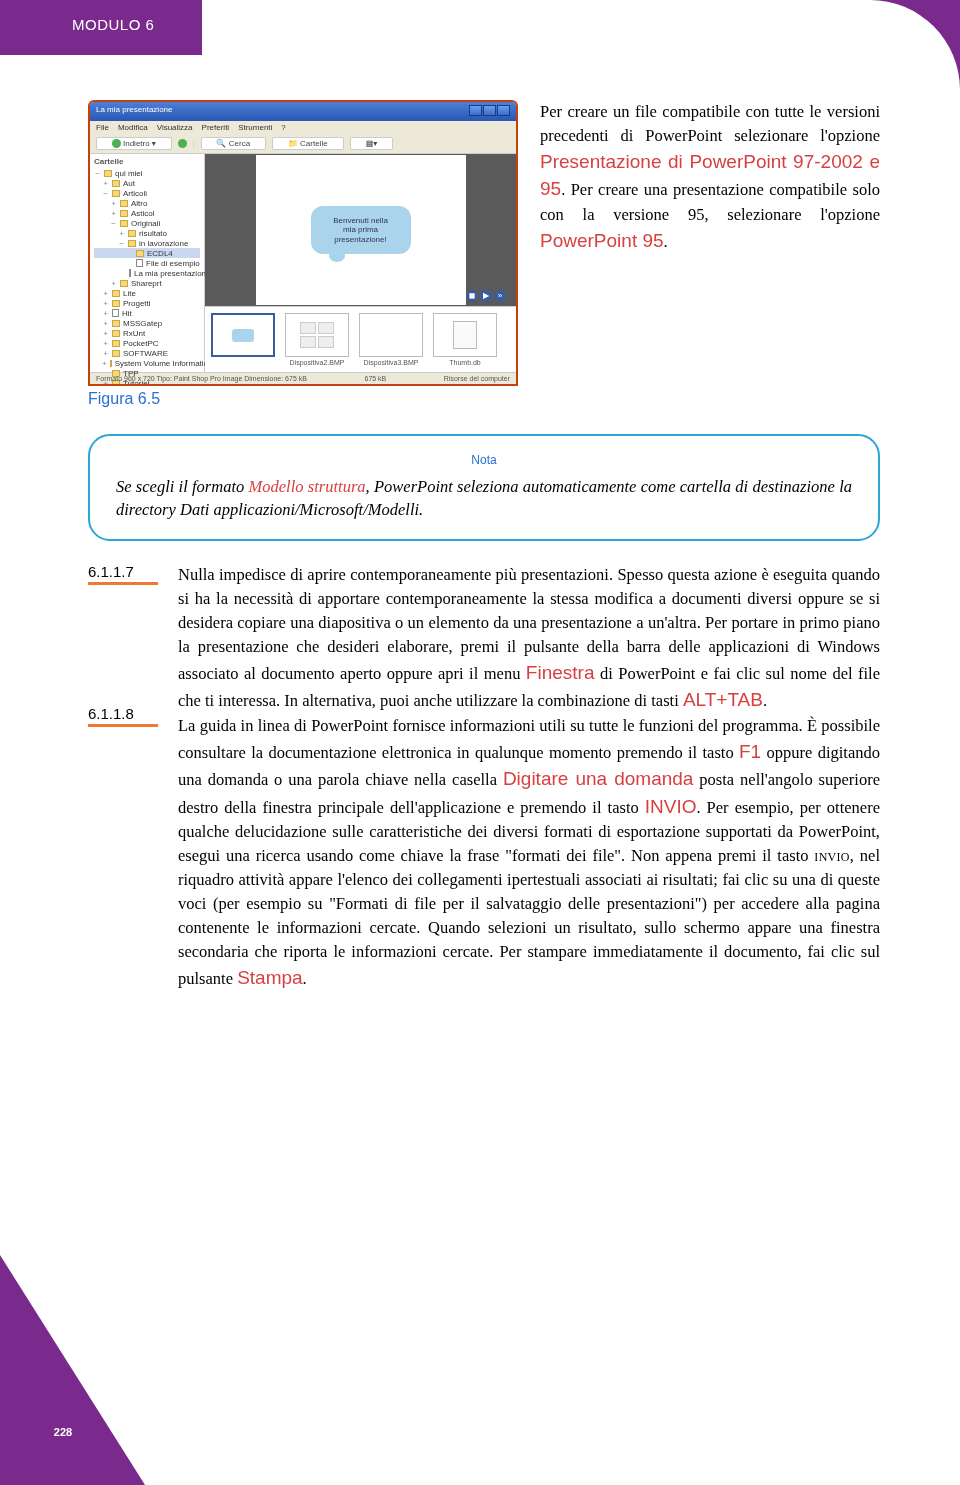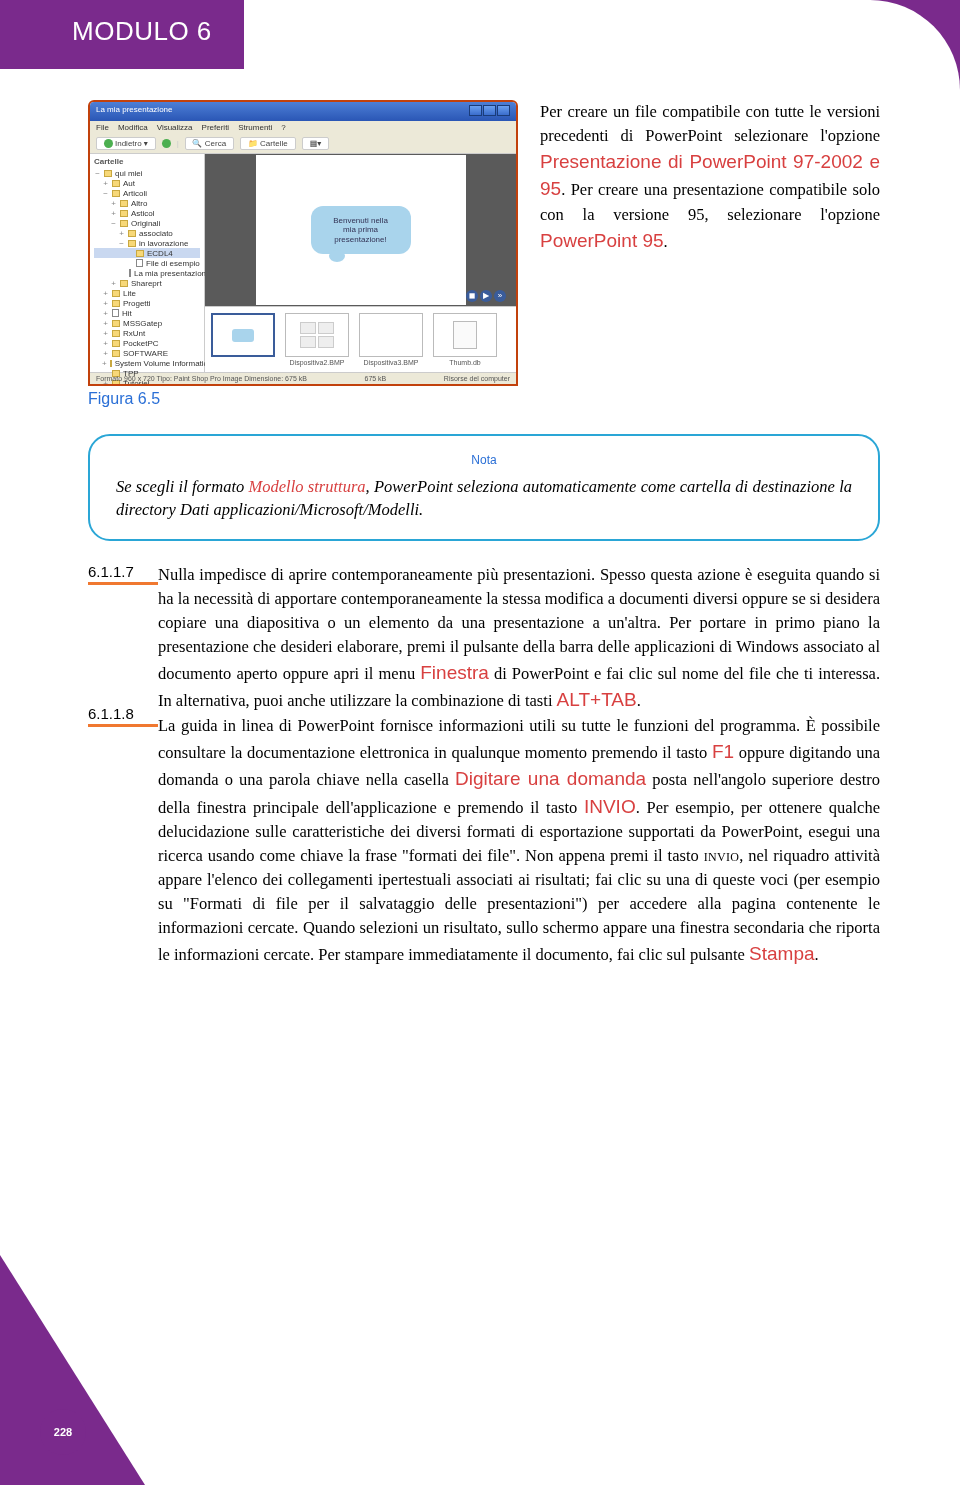--- a/index.html
+++ b/index.html
@@ -16,22 +16,22 @@
     position: relative;
     border-top-right-radius: 90px;
   }
   .header-tab {
     position: absolute;
     top: 0;
     left: 0;
     background: #7a2a8c;
     color: #fff;
     font-family: Verdana, Arial, sans-serif;
-    font-size: 26px;
-    padding: 16px 32px 22px 72px;
+    font-size: 15px;
+    padding: 16px 48px 22px 72px;
     letter-spacing: 0.5px;
   }
   .content {
     padding: 100px 80px 0 88px;
     position: relative;
   }
   .top-row {
     display: flex;
     gap: 22px;
     align-items: flex-start;
@@ -78,21 +78,21 @@
     border-bottom: 1px solid #ccc;
     display: flex;
     gap: 6px;
     align-items: center;
     color: #444;
     font-size: 8px;
   }
   .tb-btn {
     display: inline-flex;
     gap: 2px;
-    padding: 1px 7px;
+    padding: 1px 15px;
     border: 1px solid #ccc;
     border-radius: 2px;
     background: #fff;
   }
   .circ { width: 9px; height: 9px; border-radius: 50%; display:inline-block; }
   .body-area {
     display: flex;
     height: 218px;
     background: #fff;
   }
@@ -208,20 +208,21 @@
     color: #2a6fd6;
     font-family: Verdana, Arial, sans-serif;
     font-size: 12px;
     text-align: center;
     margin-bottom: 6px;
   }
   .nota-text { font-style: italic; text-align: justify; }
   .nota-text .hl { color: #d84040; font-style: italic; }
   .section-row {
     display: flex;
+    gap: 20px;
     margin-bottom: 0;
   }
   .margin-col {
     flex: 0 0 70px;
     font-family: sans-serif;
     font-size: 15px;
   }
   .margin-num { border-bottom: 3px solid #f07830; padding-bottom: 2px; }
   .body-col {
     flex: 1;
@@ -318,21 +319,21 @@
                     <span>Asticol</span>
                   </div>
                   <div class="tree-item d2">
                     <span class="exp">−</span>
                     <span class="folder-icon"></span>
                     <span>Originali</span>
                   </div>
                   <div class="tree-item d3">
                     <span class="exp">+</span>
                     <span class="folder-icon"></span>
-                    <span>associato</span>
+                    <span>risultato</span>
                   </div>
                   <div class="tree-item d3">
                     <span class="exp">−</span>
                     <span class="folder-icon"></span>
                     <span>in lavorazione</span>
                   </div>
                   <div class="tree-item d4 sel">
                     <span class="exp"></span>
                     <span class="folder-icon"></span>
                     <span>ECDL4</span>

